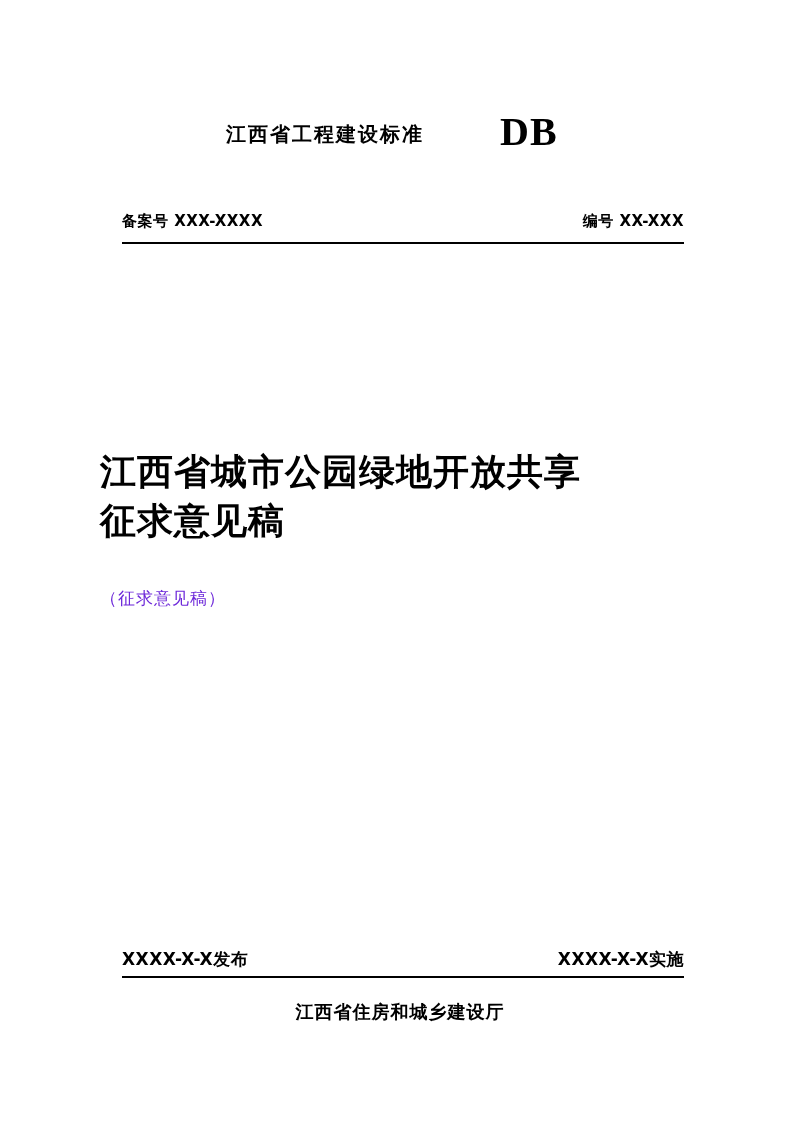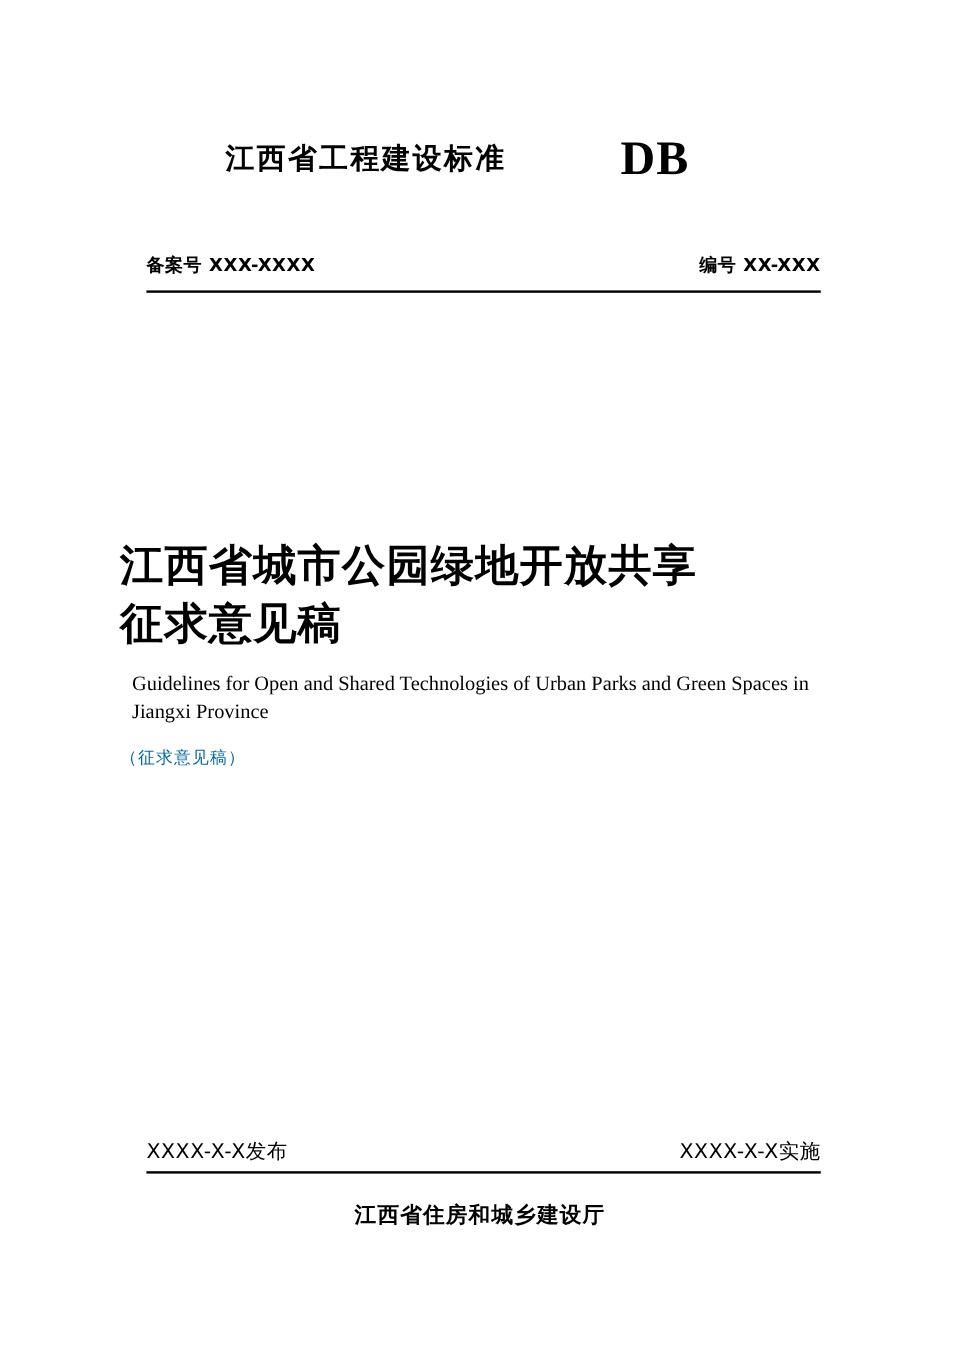--- a/index.html
+++ b/index.html
@@ -27,33 +27,33 @@
     position: absolute;
     top: 108px;
     left: 120px;
     width: 560px;
     display: flex;
     align-items: flex-end;
     justify-content: flex-start;
   }
   .std-name {
     font-family: "DejaVu Sans", sans-serif;
-    font-size: 24px;
+    font-size: 20px;
     font-weight: 700;
     letter-spacing: 2px;
     color: #000;
     white-space: nowrap;
-    margin-left: 68px;
+    margin-left: 106px;
   }
   .db-mark {
     font-family: "Liberation Serif", serif;
     font-size: 40px;
     font-weight: 700;
     letter-spacing: 1px;
-    margin-left: 95px;
+    margin-left: 76px;
     line-height: 1;
     position: relative;
     top: 4px;
   }
 
   
   .code-row {
     position: absolute;
     top: 212px;
     left: 122px;
@@ -95,39 +95,39 @@
   }
   .title-en {
     margin-top: 14px;
     font-family: "Liberation Serif", serif;
     font-size: 17px;
     line-height: 1.35;
     color: #000;
     padding: 0 10px;
   }
   .title-draft {
-    margin-top: 18px;
+    margin-top: 42px;
     font-family: "DejaVu Sans", sans-serif;
-    font-size: 14px;
+    font-size: 17px;
     letter-spacing: 1px;
-    color: #0369a1;
+    color: #6d28d9;
   }
 
   
   .publish-row {
     position: absolute;
     top: 948px;
     left: 122px;
     width: 562px;
     display: flex;
     justify-content: space-between;
     align-items: flex-end;
     font-family: "DejaVu Sans", sans-serif;
     font-size: 17px;
-    font-weight: 400;
+    font-weight: 700;
     letter-spacing: 0.5px;
   }
   .publish-left, .publish-right { white-space: nowrap; }
   .rule-bottom {
     position: absolute;
     top: 976px;
     left: 122px;
     width: 562px;
     border-top: 2.5px solid #000;
   }
@@ -157,21 +157,20 @@
 
   <div class="code-row">
     <div class="code-left">备案号 XXX-XXXX</div>
     <div class="code-right">编号  XX-XXX</div>
   </div>
   <div class="rule-top"></div>
 
   <div class="title-block">
     <div class="title-cn">江西省城市公园绿地开放共享</div>
     <div class="title-cn">征求意见稿</div>
-    <div class="title-en">Guidelines for Open and Shared Technologies of Urban Parks and Green Spaces in Jiangxi Province</div>
     <div class="title-draft">（征求意见稿）</div>
   </div>
 
   <div class="publish-row">
     <div class="publish-left">XXXX-X-X发布</div>
     <div class="publish-right">XXXX-X-X实施</div>
   </div>
   <div class="rule-bottom"></div>
 
   <div class="issuer">江西省住房和城乡建设厅</div>

